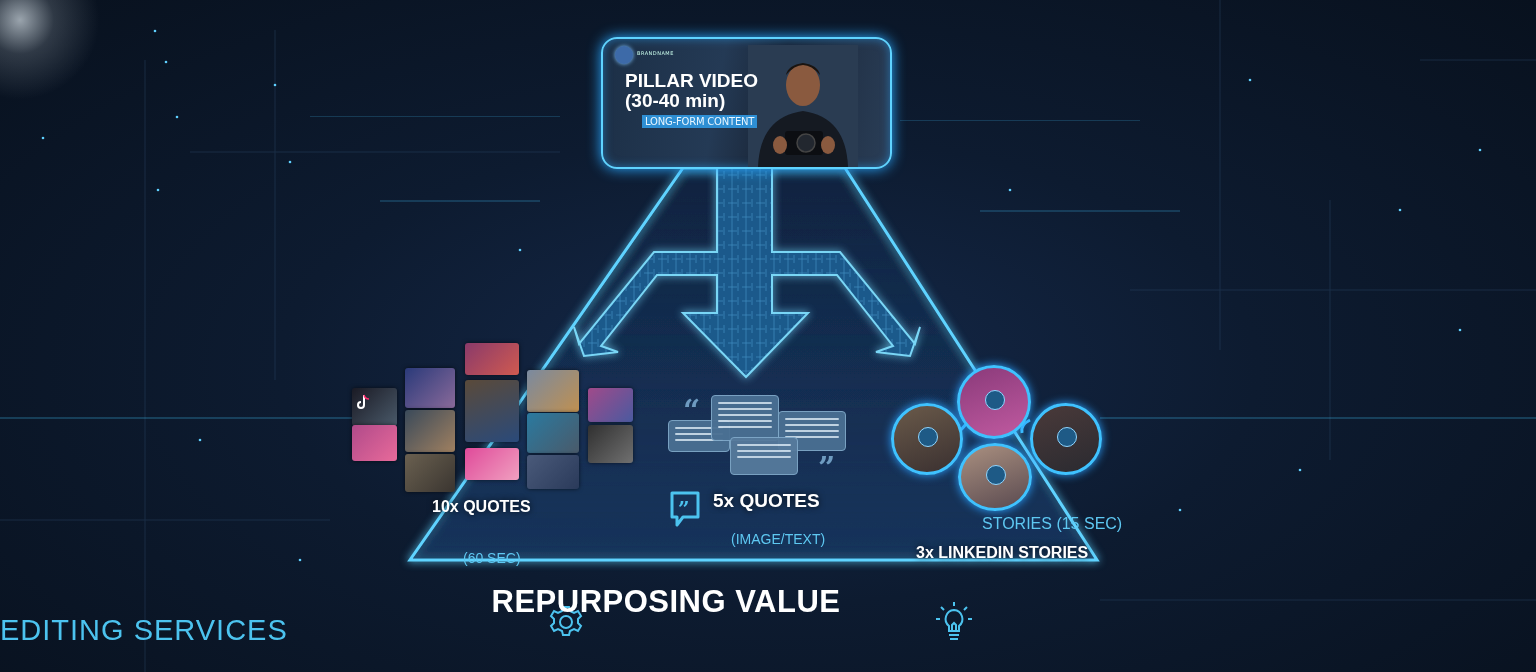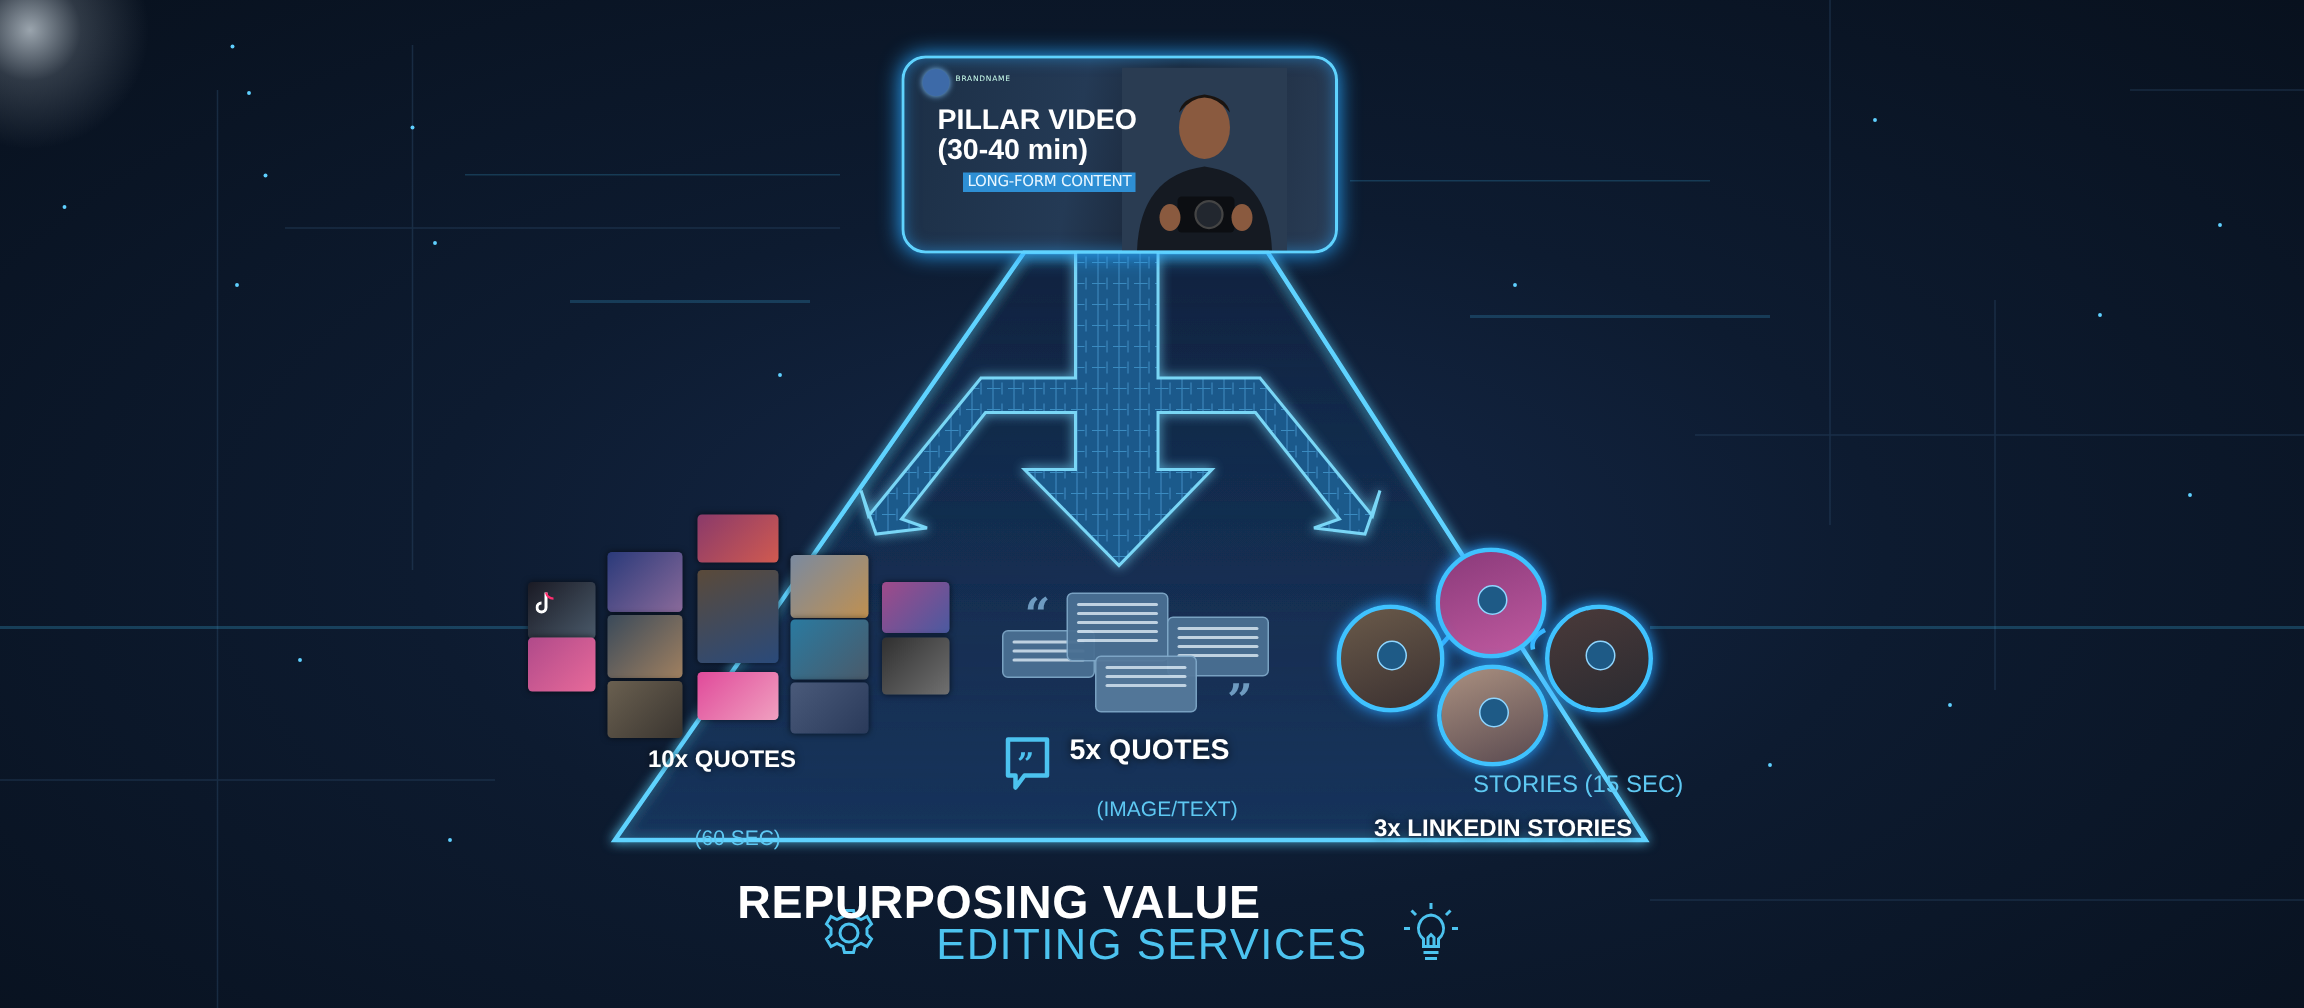--- a/index.html
+++ b/index.html
@@ -20,21 +20,21 @@
   .pillar .badge{position:absolute;left:39px;top:76px;background:#2e8fd4;color:#e8f6ff;font-size:10px;padding:1px 3px;letter-spacing:-.2px;}
   .label{position:absolute;font-family:"Liberation Sans",sans-serif;font-weight:bold;color:#fff;text-shadow:0 0 6px rgba(0,0,0,.8);}
   .sub{position:absolute;font-family:"Liberation Sans",sans-serif;color:#5ec8f2;}
   .thumb{position:absolute;border-radius:3px;box-shadow:0 0 4px rgba(0,0,0,.6);}
   .bubble{position:absolute;background:#4a7093;border:1px solid #7fa8c8;border-radius:4px;opacity:.95;}
   .bubble .lines{position:absolute;left:6px;right:6px;top:6px;}
   .bubble .lines i{display:block;height:2px;background:#c9dbea;margin-bottom:4px;border-radius:1px;}
   .circle{position:absolute;border-radius:50%;border:3px solid #3fc2ff;box-shadow:0 0 10px #2aa0ff;overflow:hidden;}
   .circle .cicon{position:absolute;left:50%;top:45%;width:18px;height:18px;margin:-9px;border-radius:50%;background:#1e5a86;border:1px solid #8fd6ff;}
   .title-main{position:absolute;left:0;width:1332px;top:584px;text-align:center;font-family:"Liberation Sans",sans-serif;font-weight:bold;font-size:31px;color:#fff;letter-spacing:.5px;}
-  .title-sub{position:absolute;left:0;width:1536px;top:614px;text-align:center;font-family:"Liberation Sans",sans-serif;font-size:29px;color:#4cc3ef;letter-spacing:1px;}
+  .title-sub{position:absolute;left:0;width:1536px;top:614px;font-family:"Liberation Sans",sans-serif;font-size:29px;color:#4cc3ef;letter-spacing:1px;}
 </style>
 </head>
 <body>
 
 <div class="glow-corner"></div>
 
 <svg class="bg" width="1536" height="672">
   <defs>
     <filter id="g" x="-20%" y="-20%" width="140%" height="140%">
       <feGaussianBlur stdDeviation="4" result="b"></feGaussianBlur>

